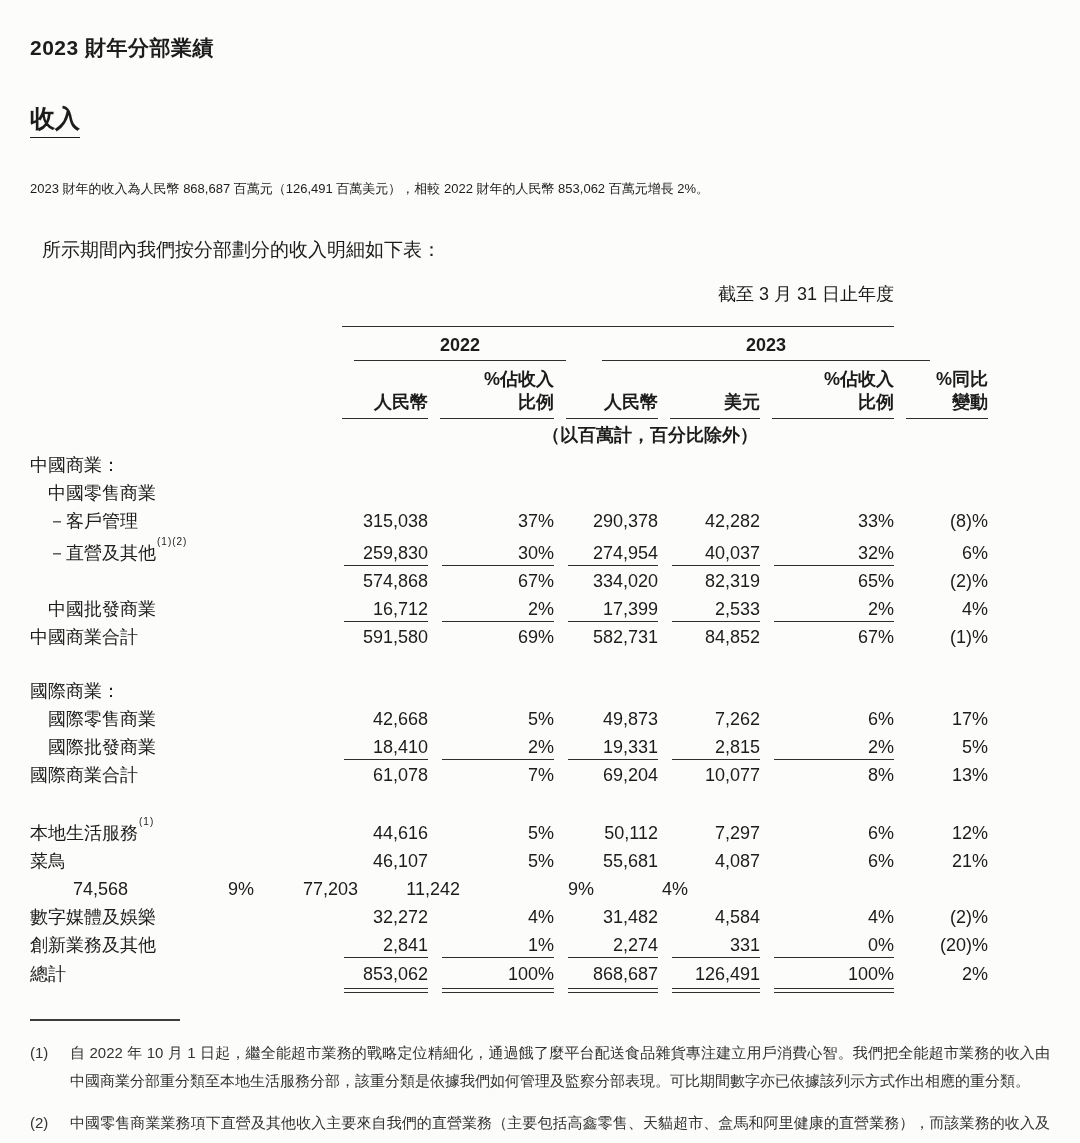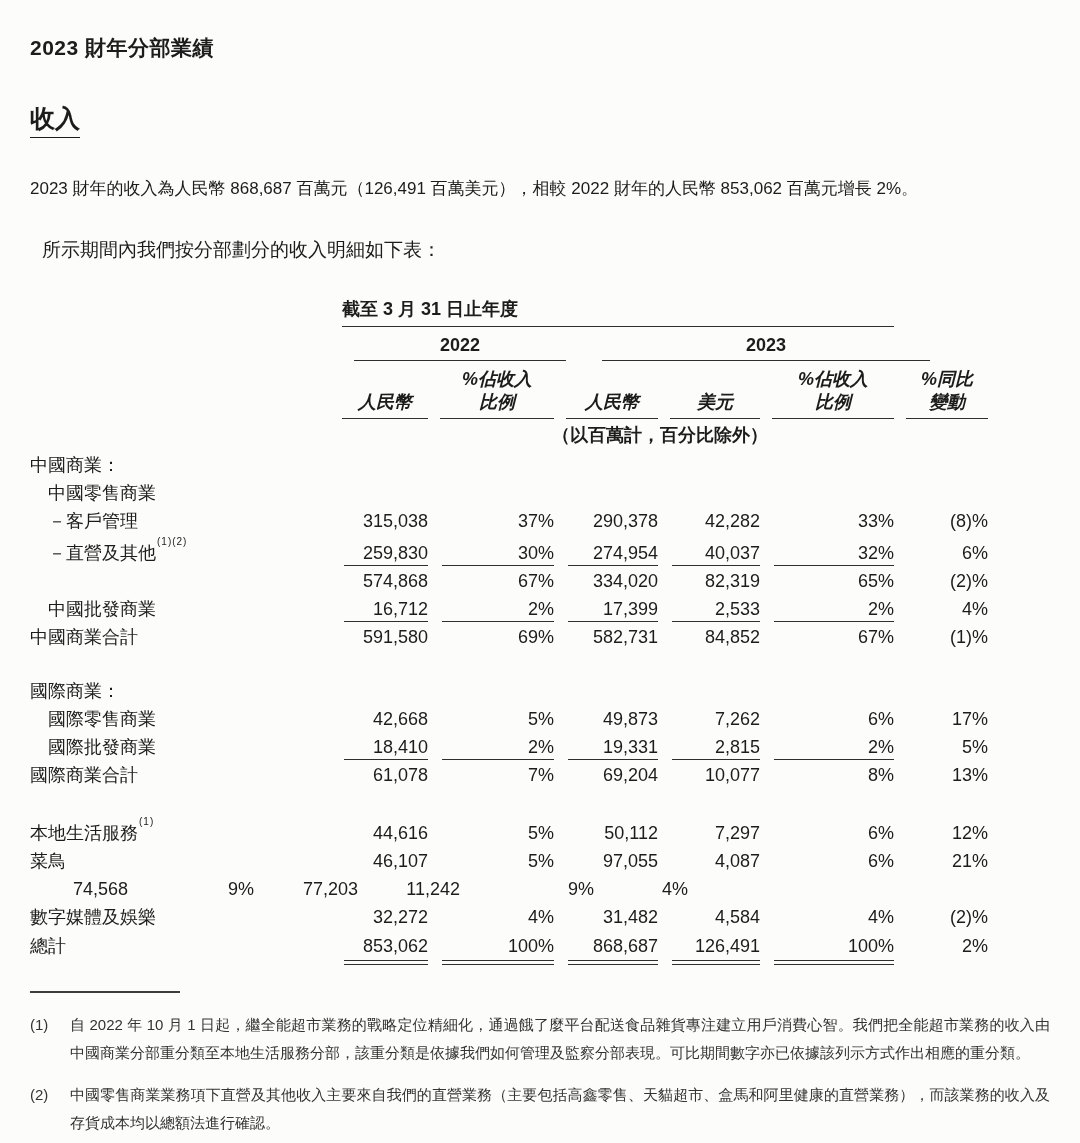--- a/index.html
+++ b/index.html
@@ -11,21 +11,21 @@
     overflow: hidden;
   }
   .page { box-sizing: border-box; width: 1080px; height: 1143px; padding: 34px 30px 0 30px; border-radius: 8px; }
 
   .doc-title { font-size: 21px; font-weight: bold; margin: 0 0 40px 0; letter-spacing: 0.5px; }
   .sec-heading { margin: 0 0 34px 0; }
   .sec-heading span {
     display: inline-block; font-size: 25px; font-weight: bold;
     border-bottom: 1.8px solid #1c1c1c; padding-bottom: 2px;
   }
-  .para { font-size: 17px; line-height: 33px; margin: 0 0 30px 0; max-width: 935px; }
+  .para { font-size: 13px; line-height: 33px; margin: 0 0 30px 0; max-width: 935px; }
   .intro { font-size: 19px; line-height: 30px; margin: 0 0 30px 12px; }
 
   
   .fin-table { font-size: 18px; }
   .t-row { display: flex; align-items: baseline; }
   .t-label { width: 300px; flex: none; line-height: 28px; white-space: nowrap; }
   .t-label.ind { padding-left: 18px; box-sizing: border-box; }
   .t-c { flex: none; text-align: right; line-height: 28px; position: relative; white-space: nowrap; }
   .c1 { width: 98px; } .c2 { width: 126px; } .c3 { width: 104px; }
   .c4 { width: 102px; } .c5 { width: 134px; } .c6 { width: 94px; }
@@ -35,45 +35,45 @@
   }
   .t-c.uu::after {
     content: ""; position: absolute; left: 14px; right: 0; bottom: -4px; height: 3px;
     border-top: 1.6px solid #2e2e2e; border-bottom: 1.6px solid #2e2e2e;
   }
   sup { font-size: 10px; position: relative; top: -7px; margin-left: 1px; letter-spacing: 1px; }
 
   
   .h-period { align-items: flex-end; height: 32px; }
   .grp-period {
-    flex: none; margin-left: 12px; width: 552px; text-align: left;
-    font-weight: bold; border-bottom: 1.6px solid #2e2e2e; padding-bottom: 5px;
+    flex: none; margin-left: 12px; width: 552px; text-align: right;
+    font-weight: normal; border-bottom: 1.6px solid #2e2e2e; padding-bottom: 20px;
   }
   .h-years { align-items: flex-end; height: 34px; gap: 12px; }
   .grp-2022 {
     flex: none; margin-left: 12px; width: 212px; text-align: center;
     font-weight: bold; border-bottom: 1.6px solid #2e2e2e; padding-bottom: 4px;
   }
   .gap-23 { flex: none; width: 12px; }
   .grp-2023 {
     flex: none; width: 328px; text-align: center;
     font-weight: bold; border-bottom: 1.6px solid #2e2e2e; padding-bottom: 4px;
   }
   .h-cols { align-items: flex-end; height: 58px; }
   .hc {
-    flex: none; margin-left: 12px; text-align: center; font-weight: bold;
+    flex: none; margin-left: 12px; text-align: right; font-weight: bold;
     white-space: pre-line; line-height: 23px;
-    border-bottom: 1.6px solid #2e2e2e; padding-bottom: 4px; font-style: italic;
+    border-bottom: 1.6px solid #2e2e2e; padding-bottom: 4px;
   }
   .hc1 { width: 86px; } .hc2 { width: 114px; } .hc3 { width: 92px; }
   .hc4 { width: 90px; } .hc5 { width: 122px; } .hc6 { width: 82px; }
   .h-units { height: 32px; align-items: center; }
   .units {
     flex: none; margin-left: 12px; width: 552px; text-align: center;
-    font-weight: bold; position: relative; left: 42px; font-size: 18px;
+    font-weight: bold; position: relative; left: 32px; font-size: 18px;
   }
   .spacer { height: 26px; }
   .total-row .t-label, .total-row .t-c { line-height: 30px; }
 
   
   .fn-divider { width: 150px; border-top: 2px solid #3c3c3c; margin: 30px 0 18px 0; }
   .fn { display: flex; font-size: 15px; line-height: 28px; color: #333; margin-bottom: 14px; }
   .fn-marker { width: 40px; flex: none; }
   .fn-text { flex: 1; text-align: justify; }
 </style>
@@ -234,41 +234,50 @@
           <div class="t-c c2">5%</div>
           <div class="t-c c3">50,112</div>
           <div class="t-c c4">7,297</div>
           <div class="t-c c5">6%</div>
           <div class="t-c c6">12%</div>
         </div>
         <div class="t-row">
           <div class="t-label">菜鳥</div>
           <div class="t-c c1">46,107</div>
           <div class="t-c c2">5%</div>
-          <div class="t-c c3">97,055</div>
+          <div class="t-c c3">55,681</div>
           <div class="t-c c4">4,087</div>
           <div class="t-c c5">6%</div>
           <div class="t-c c6">21%</div>
         </div>
         <div class="t-row">
           <div class="t-c c1">74,568</div>
           <div class="t-c c2">9%</div>
           <div class="t-c c3">77,203</div>
           <div class="t-c c4">11,242</div>
           <div class="t-c c5">9%</div>
           <div class="t-c c6">4%</div>
         </div>
         <div class="t-row">
           <div class="t-label">數字媒體及娛樂</div>
           <div class="t-c c1">32,272</div>
           <div class="t-c c2">4%</div>
           <div class="t-c c3">31,482</div>
           <div class="t-c c4">4,584</div>
           <div class="t-c c5">4%</div>
           <div class="t-c c6">(2)%</div>
+        </div>
+        <div class="t-row">
+          <div class="t-label">創新業務及其他</div>
+          <div class="t-c c1 u">2,841</div>
+          <div class="t-c c2 u">1%</div>
+          <div class="t-c c3 u">2,274</div>
+          <div class="t-c c4 u">331</div>
+          <div class="t-c c5 u">0%</div>
+          <div class="t-c c6">(20)%</div>
         </div>
         <div class="t-row total-row">
           <div class="t-label">總計</div>
           <div class="t-c c1 uu">853,062</div>
           <div class="t-c c2 uu">100%</div>
           <div class="t-c c3 uu">868,687</div>
           <div class="t-c c4 uu">126,491</div>
           <div class="t-c c5 uu">100%</div>
           <div class="t-c c6">2%</div>
         </div>

